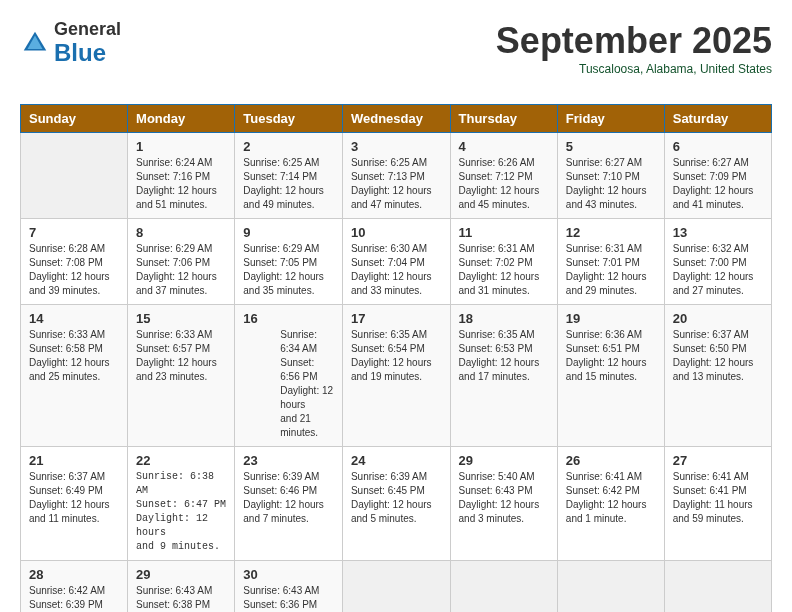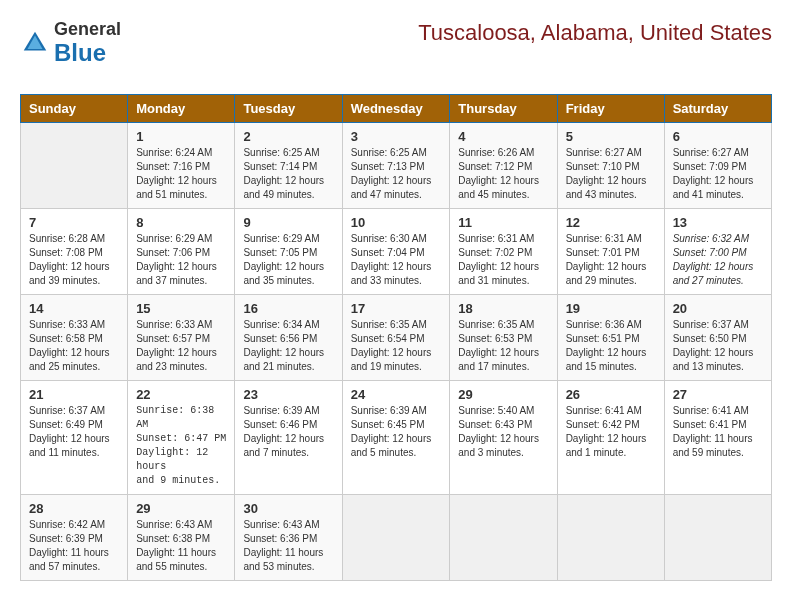--- a/index.html
+++ b/index.html
@@ -42,22 +42,22 @@
     }
     .title-block {
       text-align: right;
     }
     .cal-title {
       font-size: 36px;
       font-weight: bold;
       color: #333;
     }
     .cal-subtitle {
-      font-size: 22px;
-      color: #7f1d1d;
+      font-size: 12px;
+      color: #14532d;
     }
     table {
       width: 100%;
       border-collapse: collapse;
       border: 1px solid #ccc;
     }
     thead tr th {
       background: #a16207;
       color: #fff;
       font-size: 13px;
@@ -104,20 +104,21 @@
     <svg class="logo-icon" viewBox="0 0 40 40" xmlns="http://www.w3.org/2000/svg">
       <polygon points="20,5 35,30 5,30" fill="#1a6faf"></polygon>
       <polygon points="20,10 30,28 10,28" fill="#5aaee0"></polygon>
     </svg>
     <div class="logo-text">
       <span class="logo-general">General</span>
       <span class="logo-blue">Blue</span>
     </div>
   </div>
   <div class="title-block">
+    <div class="cal-title">September 2025</div>
     <div class="cal-subtitle">Tuscaloosa, Alabama, United States</div>
   </div>
 </div>
 
 <table>
   <thead>
     <tr>
     <th>Sunday</th>
         <th>Monday</th>
         <th>Tuesday</th>
@@ -211,21 +212,21 @@
         </td>
         <td>
           <span class="day-num">12</span>
           <div class="day-info" style="white-space: pre-line;">Sunrise: 6:31 AM
 Sunset: 7:01 PM
 Daylight: 12 hours
 and 29 minutes.</div>
         </td>
         <td>
           <span class="day-num">13</span>
-          <div class="day-info" style="white-space: pre-line; font-style: italic;">Sunrise: 6:32 AM
+          <div class="day-info" style="white-space: pre-line;">Sunrise: 6:32 AM
 Sunset: 7:00 PM
 Daylight: 12 hours
 and 27 minutes.</div>
         </td>
       </tr>
       <tr>
         <td>
           <span class="day-num">14</span>
           <div class="day-info" style="white-space: pre-line;">Sunrise: 6:33 AM
 Sunset: 6:58 PM
@@ -234,21 +235,21 @@
         </td>
         <td>
           <span class="day-num">15</span>
           <div class="day-info" style="white-space: pre-line;">Sunrise: 6:33 AM
 Sunset: 6:57 PM
 Daylight: 12 hours
 and 23 minutes.</div>
         </td>
         <td>
           <span class="day-num">16</span>
-          <div class="day-info" style="white-space: pre-line;">Sunrise: 6:34 AM
+          <div class="day-info" style="white-space: pre-line; margin-left: 37px;">Sunrise: 6:34 AM
 Sunset: 6:56 PM
 Daylight: 12 hours
 and 21 minutes.</div>
         </td>
         <td>
           <span class="day-num">17</span>
           <div class="day-info" style="white-space: pre-line;">Sunrise: 6:35 AM
 Sunset: 6:54 PM
 Daylight: 12 hours
 and 19 minutes.</div>

